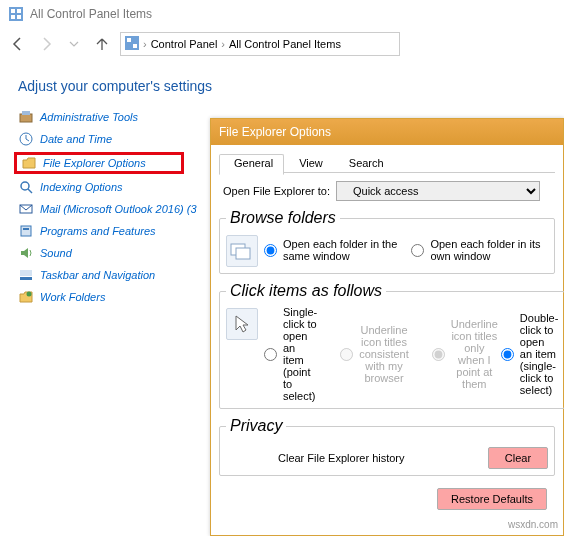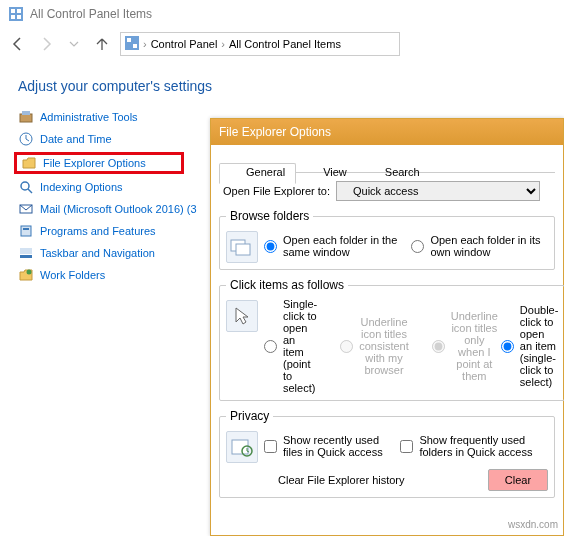--- a/index.html
+++ b/index.html
@@ -8,33 +8,33 @@
   .titlebar .icon { width:16px; height:16px; margin-right:6px; display:inline-flex; align-items:center; justify-content:center; }
   .navrow { height:32px; display:flex; align-items:center; padding:0 8px; gap:8px; background:#fff; }
   .arrow { width:20px; height:20px; display:flex; align-items:center; justify-content:center; color:#888; }
   .arrow.disabled { color:#ccc; }
   .addr { flex:0 0 auto; display:flex; align-items:center; border:1px solid #ccc; height:24px; padding:0 4px; min-width:280px; }
   .addr .chev { color:#888; margin:0 4px; }
   .addr a { color:#000; text-decoration:none; font-size:11px; }
   .heading { padding:18px 18px 6px 18px; color:#1a5aa8; font-size:14px; }
   .body { display:flex; }
   .sidebar { width:210px; padding:6px 0 0 18px; }
-  .cpitem { display:flex; align-items:center; height:22px; gap:6px; color:#0066cc; cursor:pointer; font-size:11px; }
+  .cpitem { display:flex; align-items:center; height:22px; gap:6px; color:#0066cc; cursor:pointer; font-size:11px;font-style:italic; }
   .cpitem .ico { width:16px; height:16px; display:inline-flex; align-items:center; justify-content:center; }
   .cpitem.highlight { border:3px solid #e30613; padding:2px 4px; margin:2px 0 2px -4px; width:170px; }
   .dialog { position:absolute; left:210px; top:118px; width:354px; height:418px; border:1px solid #d8a33a; background:#fff; box-shadow:0 0 4px rgba(0,0,0,0.2); }
   .dlg-title { height:26px; background:#e8a13a; background:linear-gradient(#eca94a,#dd9a33); color:#fff; font-size:12px; display:flex; align-items:center; padding:0 8px; }
   .dlg-body { padding:6px 8px 8px 8px; }
   .tabs { display:flex; border-bottom:1px solid #ccc; height:22px; margin-bottom:8px; }
-  .tab { padding:2px 10px 0 26px; font-size:11px; border:1px solid transparent; cursor:pointer; position:relative; top:12px; }
+  .tab { padding:2px 10px 0 14px; font-size:11px; border:1px solid transparent; cursor:pointer; position:relative; top:3px; }
   .tab.active { border:1px solid #ccc; border-bottom:1px solid #fff; background:#fff; border-radius:2px 2px 0 0; }
   .row { display:flex; align-items:center; gap:6px; margin:2px 15px 8px 4px; }
   select.combo { flex:1; height:20px; font-size:11px; border:1px solid #aaa; padding:0 12px; }
   fieldset { border:1px solid #ccc; border-radius:2px; margin:0 0 8px 0; padding:6px 6px 6px 6px; }
-  legend { font-size:12px; padding:0 4px; }
+  legend { font-size:16px; padding:0 4px;font-style:italic; }
   .fcol { display:flex; gap:6px; }
   .fico { width:32px; height:32px; flex:0 0 32px; background:#eef3f9; border:1px solid #ccd6e2; border-radius:2px; display:flex; align-items:center; justify-content:center; margin-top:2px; }
   .opts { flex:1; display:flex; flex-direction:row; gap:3px; }
   label.radio, label.check { display:flex; align-items:center; gap:6px; font-size:11px; cursor:pointer; }
   .sub { margin-left:20px; color:#888; }
   .sub input[disabled] + span, .sub span.dis { color:#aaa;text-align:center; }
   .privacy-row { display:flex; align-items:center; margin-top:6px; margin-left:52px; }
   .btn { height:22px; min-width:60px; border:1px solid #adadad; background:#fca5a5; border-radius:2px; font-size:11px; cursor:pointer; }
   .dlg-footer { display:flex; justify-content:flex-end; padding:4px 8px 0 8px; }
   .watermark { position:absolute; right:6px; bottom:6px; font-size:10px; color:#999; }
@@ -145,20 +145,29 @@
           <svg width="14" height="14">
             <rect x="2" y="2" width="10" height="10" fill="#d3e2f2" stroke="#3a78b8"></rect>
             <rect x="4" y="4" width="6" height="2" fill="#3a78b8"></rect>
           </svg>
         </span>
         <span>Programs and Features</span>
       </div>
     <div class="cpitem">
         <span class="ico">
           <svg width="14" height="14">
+            <path d="M2 5 L5 5 L9 2 L9 12 L5 9 L2 9 Z" fill="#6aa560"></path>
+            <path d="M11 4 Q13 7 11 10" stroke="#6aa560" fill="none"></path>
+          </svg>
+        </span>
+        <span>Sound</span>
+      </div>
+    <div class="cpitem">
+        <span class="ico">
+          <svg width="14" height="14">
             <rect x="1" y="9" width="12" height="3" fill="#3a78b8"></rect>
             <rect x="1" y="2" width="12" height="6" fill="#d3e2f2"></rect>
           </svg>
         </span>
         <span>Taskbar and Navigation</span>
       </div>
     <div class="cpitem">
         <span class="ico">
           <svg width="14" height="14">
             <path d="M1 4 L5 4 L6 2 L13 2 L13 12 L1 12 Z" fill="#f2c864" stroke="#c49a3f"></path>
@@ -232,41 +241,25 @@
           <label class="radio">
               <input type="radio" name="ci" checked="" style="">
               <span>Double-click to open an item (single-click to select)</span>
             </label>
         </div>
       </div>
     </fieldset>
 
     <fieldset>
       <legend>Privacy</legend>
-      <div class="fcol">
-        <div class="fico">
-          <svg width="24" height="22">
-              <rect x="2" y="4" width="16" height="14" fill="#fff" stroke="#8aa6c6"></rect>
-              <circle cx="17" cy="15" r="5" fill="none" stroke="#4a8a4a" stroke-width="1.5"></circle>
-              <path d="M17 12 L17 15 L19 16" stroke="#4a8a4a" fill="none"></path>
-            </svg>
-        </div>
-        <div class="opts">
-          <label class="check">
-              <input type="checkbox" style="">
-              <span>Show recently used files in Quick access</span>
-            </label>
-          <label class="check">
-              <input type="checkbox" style="">
-              <span>Show frequently used folders in Quick access</span>
-            </label>
-        </div>
-      </div>
       <div class="privacy-row">
         <span style="flex:1">Clear File Explorer history</span>
         <button class="btn">Clear</button>
       </div>
     </fieldset>
 
+    <div class="dlg-footer">
+      <button class="btn" style="min-width:110px">Restore Defaults</button>
+    </div>
   </div>
 </div>
 
 <div class="watermark">wsxdn.com</div>
 
 </body></html>

